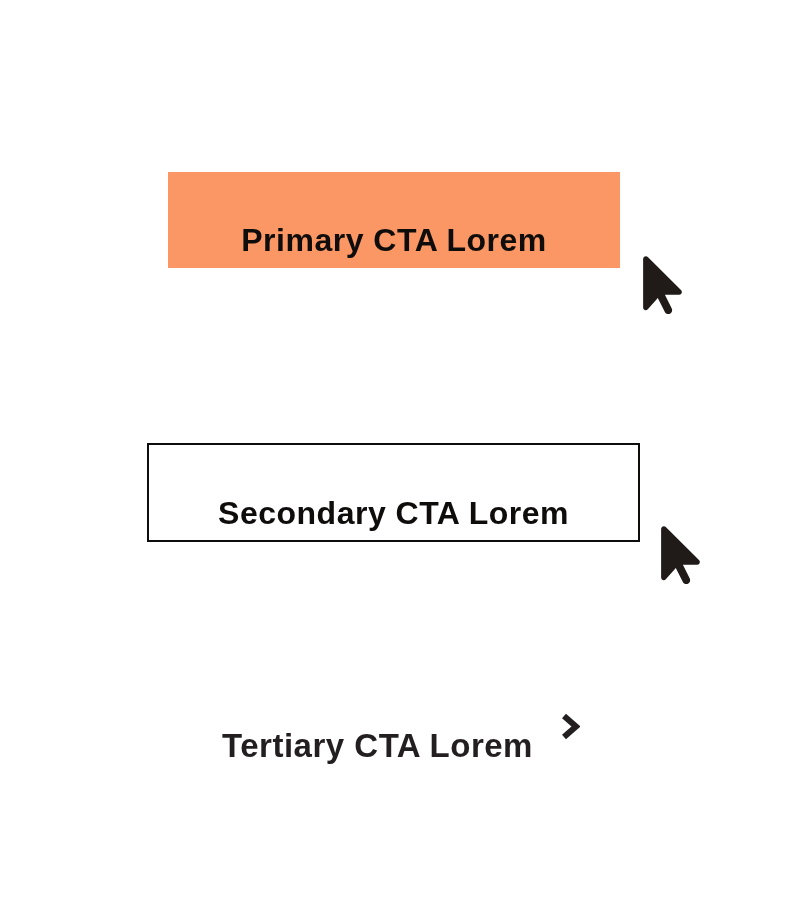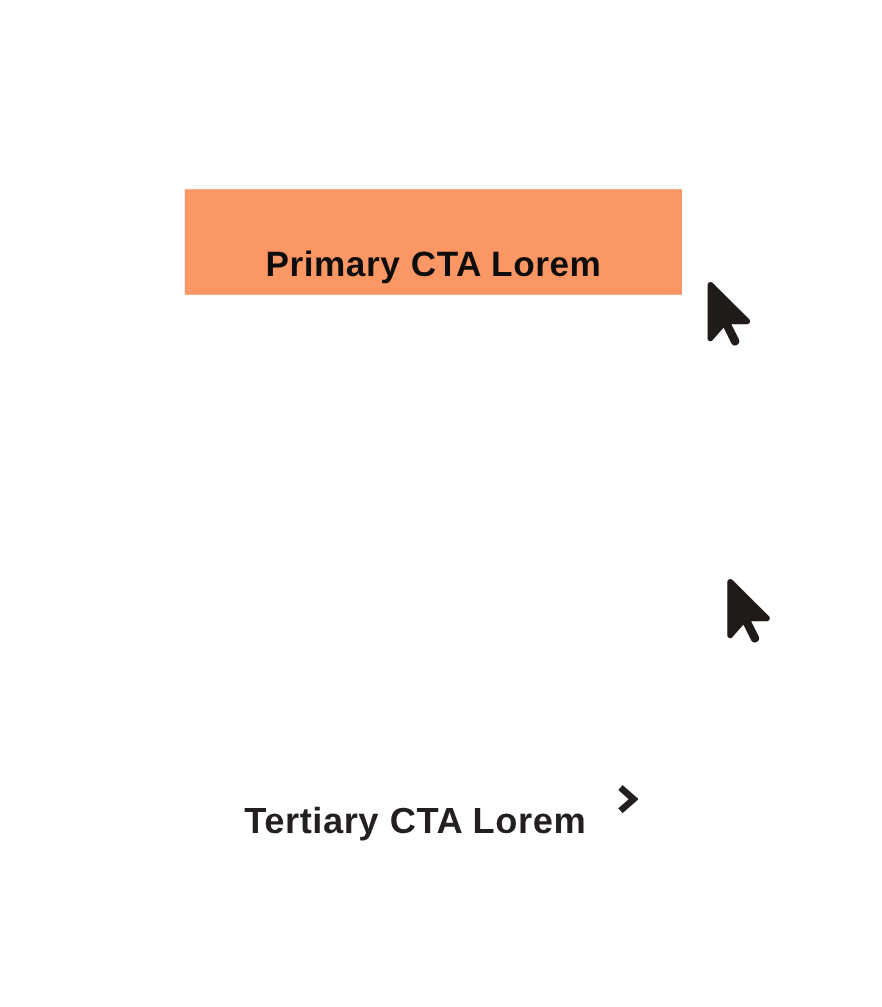--- a/index.html
+++ b/index.html
@@ -83,20 +83,23 @@
 <div class="canvas">
 
   <button class="cta cta-primary">
     <span class="cta-label">Primary CTA Lorem</span>
   </button>
 
   <svg class="cursor cursor-1" viewBox="0 0 320 512" aria-hidden="true">
     <path fill="#201b18" d="M0 55.2V426c0 12.2 9.9 22 22 22 6.3 0 12.4-2.7 16.6-7.5L121.2 346l58.1 116.3c7.9 15.8 27.1 22.2 42.9 14.3s22.2-27.1 14.3-42.9L179.8 320H297.9c12.2 0 22.1-9.9 22.1-22.1 0-6.3-2.7-12.3-7.4-16.5L38.6 8.7C34.5 4.7 28.9 2.5 23.2 2.5 10.4 2.5 0 12.9 0 25.7v29.5z"></path>
   </svg>
 
+  <button class="cta cta-secondary">
+    <span class="cta-label">Secondary CTA Lorem</span>
+  </button>
 
   <svg class="cursor cursor-2" viewBox="0 0 320 512" aria-hidden="true">
     <path fill="#201b18" d="M0 55.2V426c0 12.2 9.9 22 22 22 6.3 0 12.4-2.7 16.6-7.5L121.2 346l58.1 116.3c7.9 15.8 27.1 22.2 42.9 14.3s22.2-27.1 14.3-42.9L179.8 320H297.9c12.2 0 22.1-9.9 22.1-22.1 0-6.3-2.7-12.3-7.4-16.5L38.6 8.7C34.5 4.7 28.9 2.5 23.2 2.5 10.4 2.5 0 12.9 0 25.7v29.5z"></path>
   </svg>
 
   <a class="cta cta-tertiary">
     <span class="cta-label">Tertiary CTA Lorem</span>
     <svg class="chevron-right" viewBox="0 0 19 27" aria-hidden="true">
       <polyline points="3,3 15,13.5 3,24" fill="none" stroke="#231f20" stroke-width="6" stroke-linecap="butt" stroke-linejoin="miter"></polyline>
     </svg>

